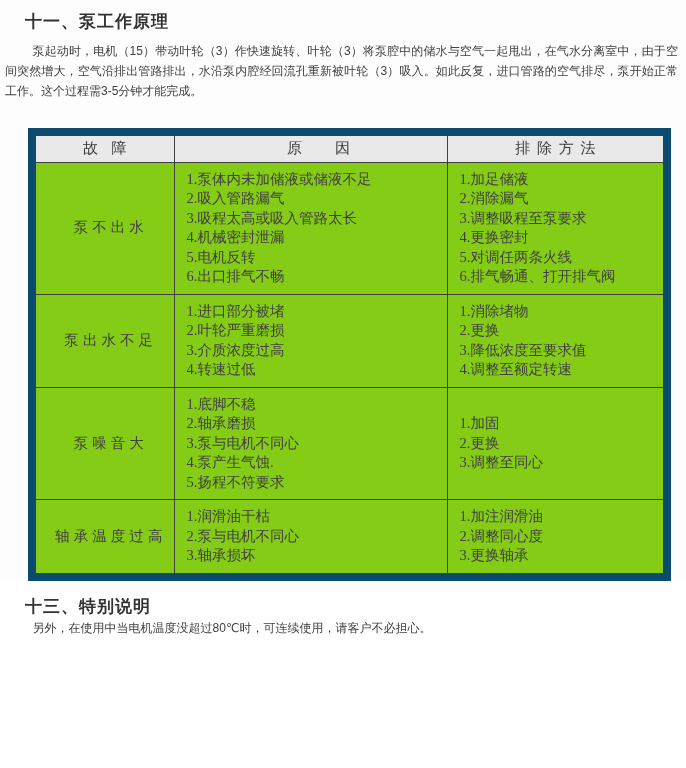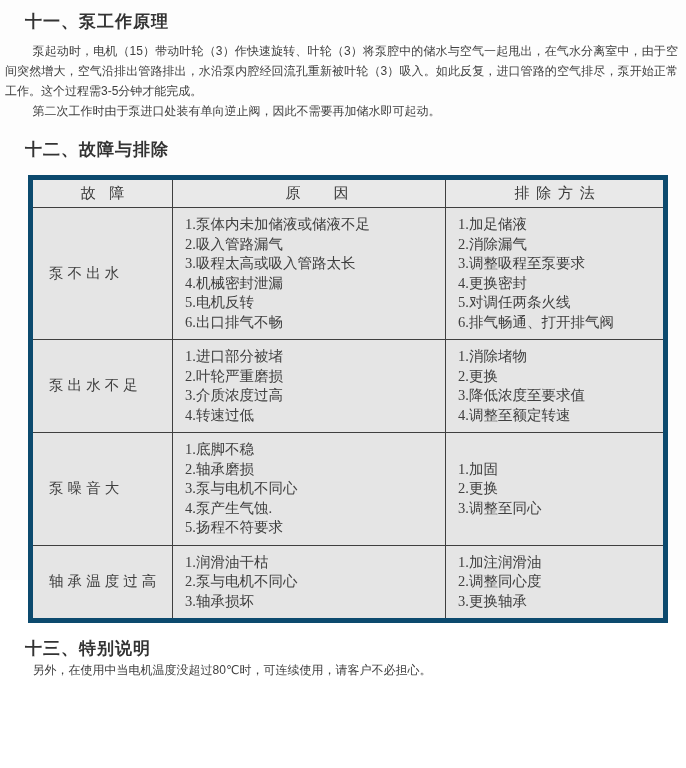--- a/index.html
+++ b/index.html
@@ -31,25 +31,25 @@
     font-size: 12px;
     line-height: 20px;
     text-align: justify;
     text-indent: 2.3em;
     margin: 8px 8px 0 5px;
     color: #404040;
   }
   .body-text.follow { margin-top: 0; }
   table.fault-table {
     border-collapse: collapse;
-    margin: 14px 0 0 28px;
+    margin: 27px 0 0 28px;
     width: 635px;
     table-layout: fixed;
-    border: 5px solid #0c4a6e;
-    background: #e5e5e5;
+    border: 8px solid #0c4a6e;
+    background: #84cc16;
   }
   table.fault-table col.c1 { width: 142px; }
   table.fault-table col.c2 { width: 273px; }
   table.fault-table col.c3 { width: 220px; }
   table.fault-table th {
     background: #e9e9e9;
     font-size: 15px;
     font-weight: 500;
     color: #383838;
     height: 30px;
@@ -61,36 +61,35 @@
   th.th-method { letter-spacing: 0.45em; text-indent: 0.45em; }
   table.fault-table td {
     border: 1px solid #3f3f3f;
     font-size: 14.5px;
     line-height: 19.5px;
     color: #404040;
     vertical-align: middle;
     padding: 7px 4px 7px 12px;
   }
   td.fault-cell {
+    text-align: center;
     letter-spacing: 0.28em;
     text-indent: 0.28em;
     padding: 7px 2px;
   }
   td.list-cell { white-space: pre-line; font-family: Liberation Serif, serif; }
 </style>
 </head>
 <body>
 
 <div class="page">
 
   <h2 class="sec-title title-11">十一、泵工作原理</h2>
   <p class="body-text">泵起动时，电机（15）带动叶轮（3）作快速旋转、叶轮（3）将泵腔中的储水与空气一起甩出，在气水分离室中，由于空间突然增大，空气沿排出管路排出，水沿泵内腔经回流孔重新被叶轮（3）吸入。如此反复，进口管路的空气排尽，泵开始正常工作。这个过程需3-5分钟才能完成。</p>
-  <p class="body-text follow">第二次工作时由于泵进口处装有单向逆止阀，因此不需要再加储水即可起动。</p>
 
-  <h2 class="sec-title title-12">十二、故障与排除</h2>
 
   <table class="fault-table">
     <colgroup>
         <col class="c1">
         <col class="c2">
         <col class="c3">
       </colgroup>
     <thead>
       <tr>
         <th class="th-fault">故障</th>

